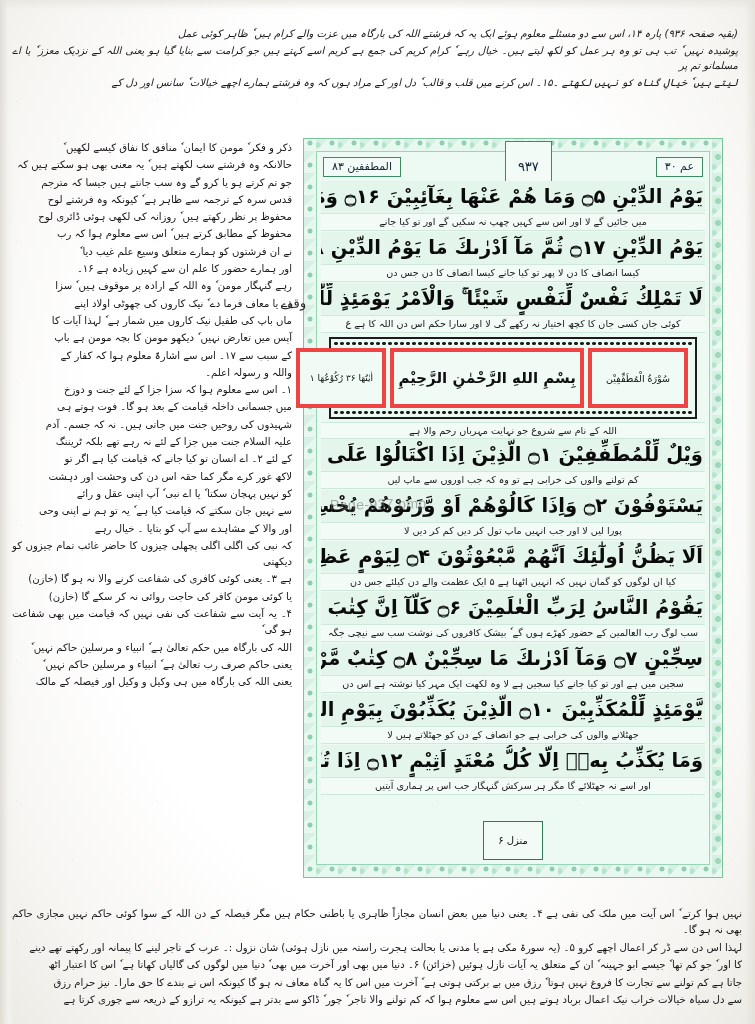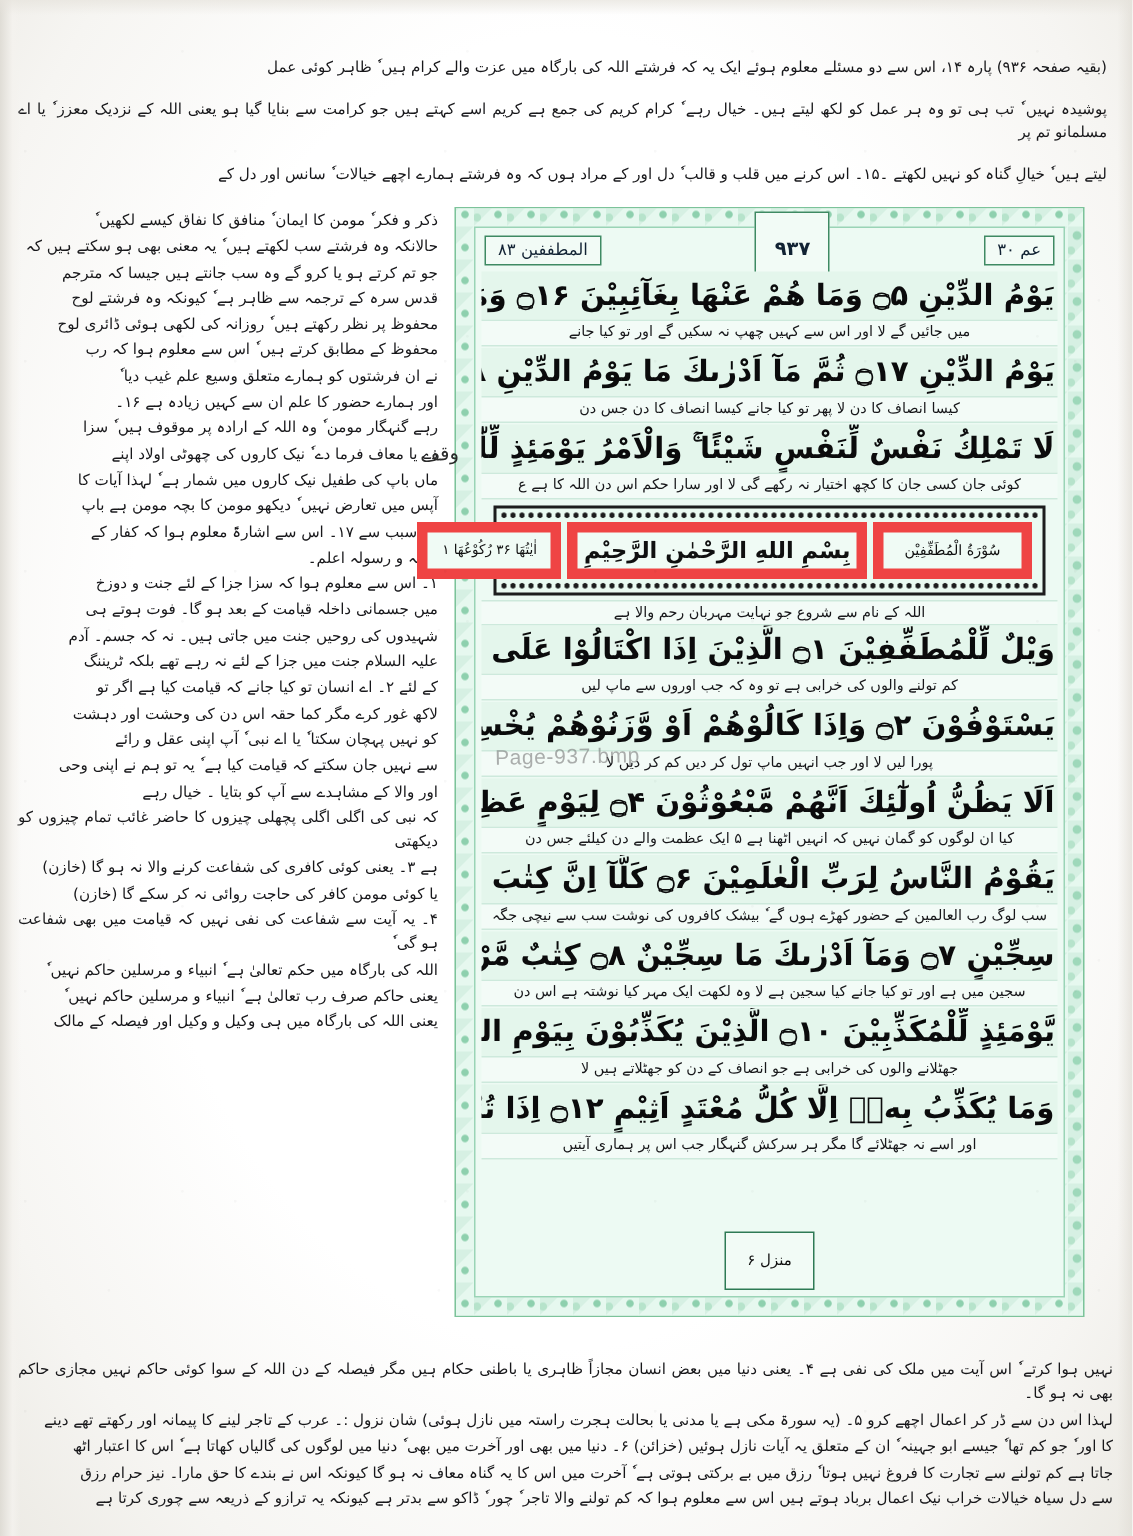--- a/index.html
+++ b/index.html
@@ -37,21 +37,21 @@
     font-family:"DejaVu Sans","Liberation Sans",sans-serif;
     color:#17171a;
     -webkit-font-smoothing:none;
   }
 
   #top-commentary{
     position:absolute;left:12px;top:26px;width:726px;
     font-size:10.1px;line-height:15.6px;letter-spacing:.1px;
     text-align:justify;
   }
-  #top-commentary p{margin:12px 0 1px 0;}
+  #top-commentary p{margin:0 0 1px 0;font-style:italic;}
 
   #left-commentary{
     position:absolute;left:12px;top:140px;width:280px;
     font-size:10.1px;line-height:16.3px;
     text-align:justify;
   }
   #left-commentary p{margin:0 0 1px 0;}
 
   #bottom-commentary{
     position:absolute;left:12px;top:906px;width:730px;
@@ -106,21 +106,21 @@
     height:22px;margin-bottom:3px;padding:0 2px;
     direction:rtl;
   }
   .hdr-box{
     border:1px solid #3e8a63;background:#f2fbf6;
     padding:0 8px;height:18px;line-height:18px;
     font-size:11px;color:#123;direction:rtl;
     font-family:"DejaVu Sans","Liberation Sans",sans-serif;
     white-space:nowrap;
   }
-  .hdr-box.page-no{font-size:13px;letter-spacing:1px;padding:16px 12px;font-weight:bold;}
+  .hdr-box.page-no{font-size:13px;letter-spacing:1px;padding:16px 12px;}
 
   
   .verse-block{margin-bottom:1px;}
   .ayah-line{
     direction:rtl;text-align:center;
     background:#e4f6ec;
     font-size:19.5px;line-height:32px;
     color:#0b0b0c;
     white-space:nowrap;
     overflow:hidden;
@@ -152,24 +152,24 @@
     background-image:radial-gradient(circle at 3px 2.5px,#1d1d1d 1.6px,rgba(0,0,0,0) 2px);
     background-size:6px 5px;
   }
   .bismillah-box::before{top:2px;}
   .bismillah-box::after{bottom:2px;}
   .bismillah-row{
     display:flex;direction:rtl;align-items:stretch;
     gap:4px;margin:6px 4px;
   }
   .bism-cell{
-    border:7px solid #ef4444;background:#f0fbf5;
+    border:4px solid #ef4444;background:#f0fbf5;
     display:flex;align-items:center;justify-content:center;
     direction:rtl;color:#101010;
-    font-size:10px;padding:3px 4px;white-space:nowrap;
+    font-size:10px;padding:17px 4px;white-space:nowrap;
   }
   .bism-cell.surah{flex:0 0 84px;font-size:9.5px;}
   .bism-cell.center{flex:1 1 auto;font-size:15px;font-weight:700;letter-spacing:-.3px;}
   .bism-cell.meta{flex:0 0 74px;font-size:9px;}
   .bismillah-trans{
     direction:rtl;text-align:center;font-size:9.6px;line-height:15px;
     background:#f3fbf7;color:#17171a;white-space:nowrap;overflow:hidden;
     border-top:1px solid #cde9dc;border-bottom:1px solid #cde9dc;
   }
 

